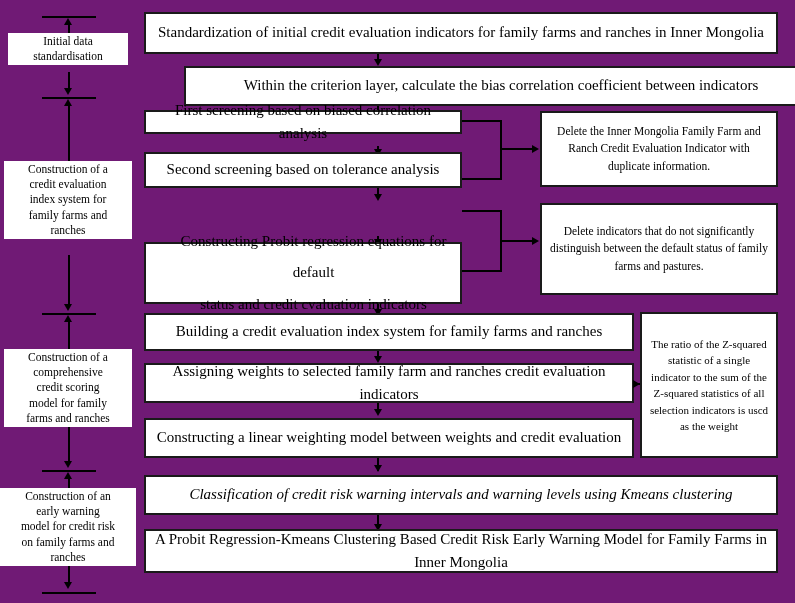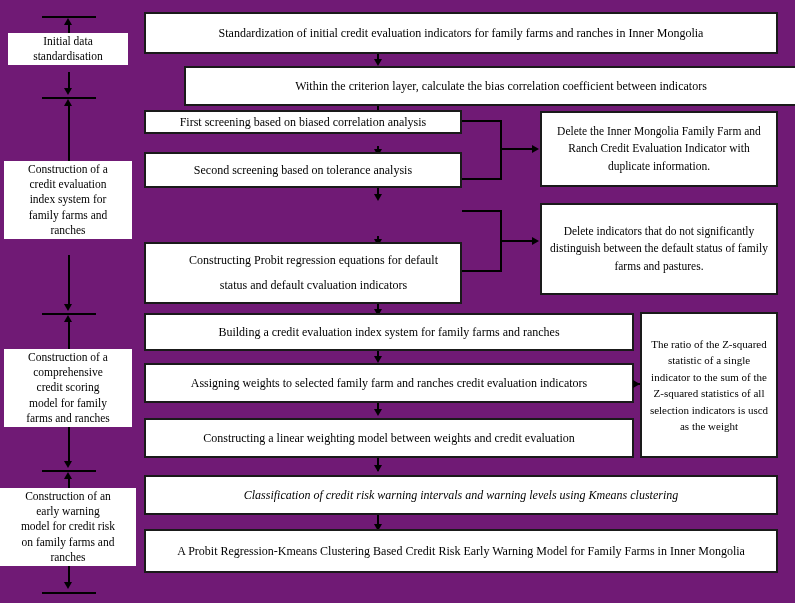--- a/index.html
+++ b/index.html
@@ -22,21 +22,21 @@
 
   
   .fbox {
     position: absolute;
     border: 2px solid #1a1a1a;
     background: #fff;
     display: flex;
     align-items: center;
     justify-content: center;
     text-align: center;
-    font-size: 12px;
+    font-size: 15px;
     line-height: 1.55;
     padding: 2px 6px;
     color: #000;
   }
   .fbox.two-line { line-height: 2.1; padding-left: 27px; }
   .fbox.side {
     font-size: 11.5px;
     line-height: 1.5;
   }
   .fbox.sidetall {
@@ -174,21 +174,21 @@
 
   <div class="fbox side" style="left:540px; top:111px; width:238px; height:76px;">
     <span>Delete the Inner Mongolia Family Farm and Ranch Credit Evaluation Indicator with duplicate information.</span>
   </div>
 
   <div class="vline" style="left:377px; top:236px; height:7px;"></div>
   <div class="arrow-down" style="left:373.5px; top:239px;"></div>
 
   <div class="fbox two-line" style="left:144px; top:242px; width:318px; height:62px; flex-direction:column;">
     <span>Constructing Probit regression equations for default</span>
-    <span>status and default cvaluation indicators</span>
+    <span>status and credit cvaluation indicators</span>
   </div>
   <div class="vline" style="left:377px; top:304px; height:10px;"></div>
   <div class="arrow-down" style="left:373.5px; top:309px;"></div>
 
   <div class="hline" style="left:462px; top:210px; width:40px;"></div>
   <div class="hline" style="left:462px; top:270px; width:40px;"></div>
   <div class="vline" style="left:500px; top:210px; height:62px;"></div>
   <div class="hline" style="left:500px; top:240px; width:34px;"></div>
   <div class="arrow-right" style="left:532px; top:237px;"></div>
 

